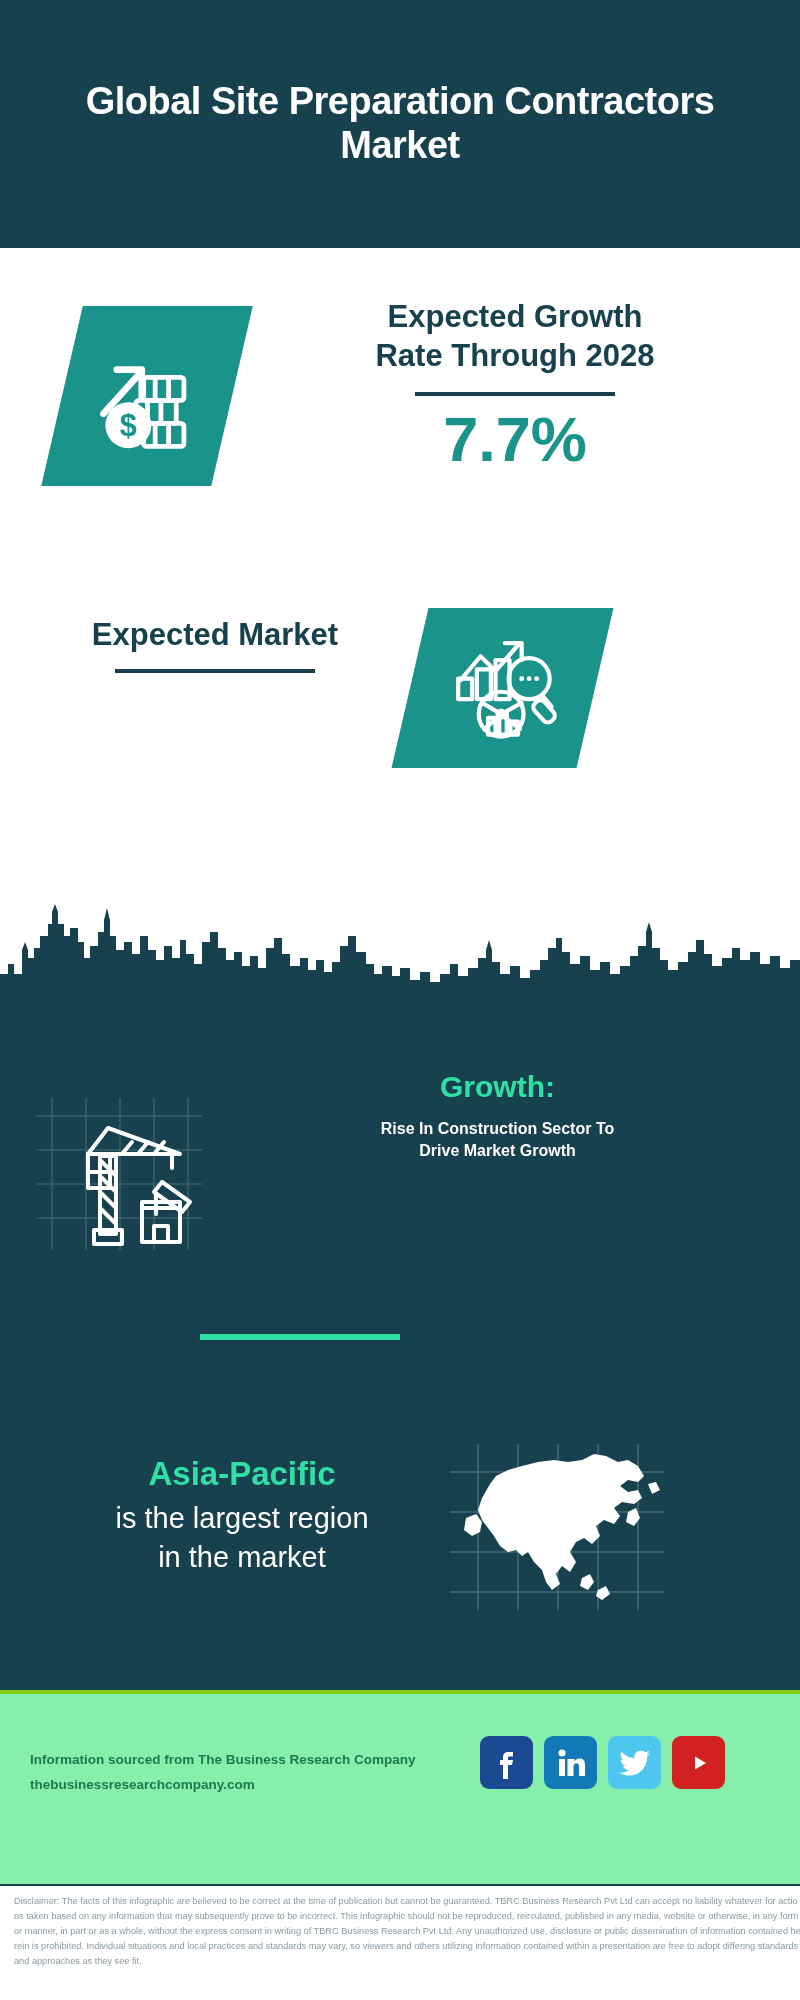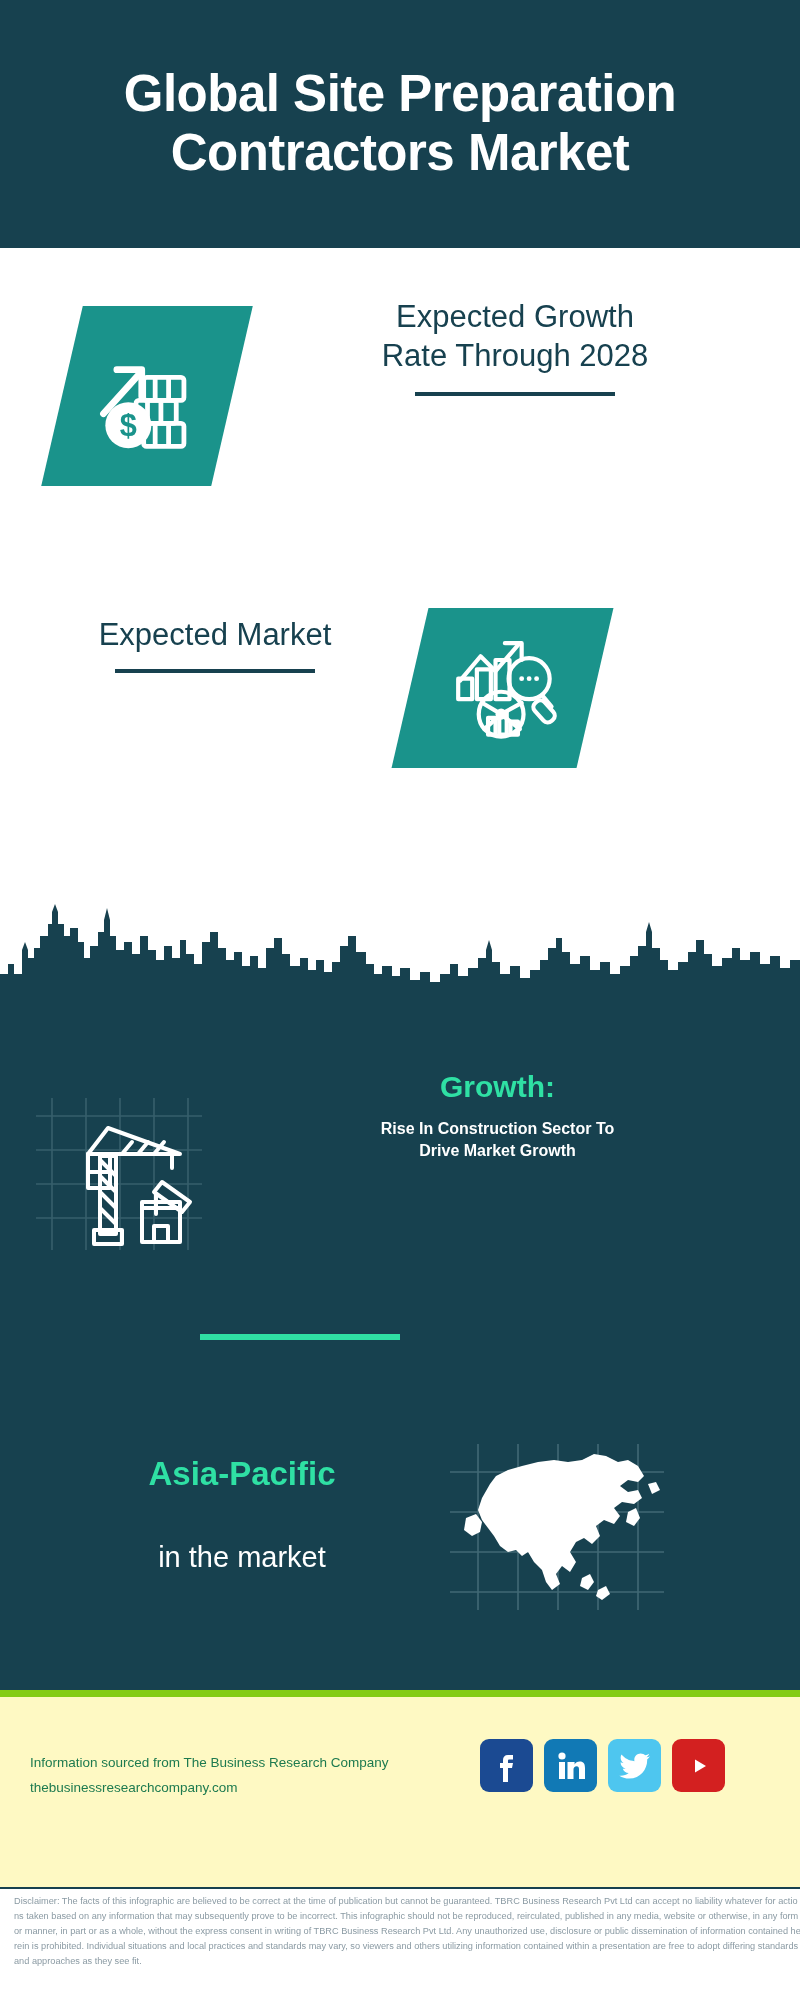--- a/index.html
+++ b/index.html
@@ -13,21 +13,21 @@
 
   
   .header{
     position:absolute;left:0;top:0;width:800px;height:248px;
     background:#17414f;
     display:flex;align-items:center;justify-content:center;
   }
   .header h1{
     margin:0;padding:0 28px;
     color:#ffffff;
-    font-size:51px;line-height:1.15;
+    font-size:38px;line-height:1.15;
     font-weight:bold;
     text-align:center;
     letter-spacing:-0.5px;
   }
 
   
   .white-zone{
     position:absolute;left:0;top:248px;width:800px;height:752px;
     background:#ffffff;
   }
@@ -44,21 +44,21 @@
   .badge-growth{left:62px;top:8px;width:170px;height:180px;}
   .badge-inner{
     transform:skewX(13deg);
     width:100%;height:100%;
     display:flex;align-items:center;justify-content:center;
   }
   .growth-text{
     position:absolute;left:265px;top:0px;width:500px;text-align:center;
   }
   .kicker{
-    color:#17414f;font-size:31px;font-weight:normal;line-height:1.25;margin:0;
+    color:#17414f;font-size:31px;font-weight:bold;line-height:1.25;margin:0;
   }
   .rule{
     width:200px;height:4px;background:#17414f;margin:16px auto 10px auto;
   }
   .bigval{
     color:#1a938b;font-size:63px;font-weight:bold;line-height:1.05;margin:0;
   }
 
   
   .size-row{
@@ -96,23 +96,24 @@
   
   .region-row{position:absolute;left:12px;top:455px;width:800px;height:200px;}
   .region-text{position:absolute;left:10px;top:0;width:440px;text-align:center;}
   .region-title{color:#2fe0a4;font-size:33px;font-weight:bold;margin:0;}
   .region-body{color:#ffffff;font-size:29px;line-height:1.35;margin:6px 0 0 0;}
   .map-wrap{position:absolute;left:430px;top:-15px;width:230px;height:175px;}
 
   
   .footer{
     position:absolute;left:0;top:1690px;width:800px;height:190px;
-    background:#fef9c3;
-    border-top:7px solid #84cc16;
+    background:#86efac;
+    border-top:4px solid #84cc16;
     border-bottom:2px solid #17414f;
+    font-weight:bold;
   }
   .src{
     position:absolute;left:30px;top:54px;width:400px;
     color:#1d7a4f;font-size:13.5px;line-height:1.85;
   }
   .src div{white-space:nowrap;}
   .social{
     position:absolute;left:480px;top:42px;display:flex;gap:11px;
   }
   .sicon{width:53px;height:53px;border-radius:9px;display:flex;align-items:center;justify-content:center;}
@@ -160,20 +161,21 @@
             </g>
             <circle cx="40" cy="90" r="24" fill="#ffffff"></circle>
             <text x="40" y="101" font-size="32" font-weight="bold" text-anchor="middle" fill="#1a938b" font-family="Liberation Sans, sans-serif">$</text>
           </svg>
         </div>
       </div>
       <div class="growth-text">
         <p class="kicker">Expected Growth</p>
         <p class="kicker">Rate Through 2028</p>
         <div class="rule"></div>
+        <p class="bigval">7.7%</p>
       </div>
     </div>
 
     <div class="size-row">
       <div class="size-text">
         <p class="kicker">Expected Market</p>
         <div class="rule-dark"></div>
       </div>
       <div class="badge badge-size">
         <div class="badge-inner">
@@ -250,21 +252,21 @@
         </p>
       </div>
     </div>
 
     <div class="mint-rule"></div>
 
     <div class="region-row">
       <div class="region-text">
         <p class="region-title">Asia-Pacific</p>
         <p class="region-body">
-          <br>
+          <span>is the largest region</span><br>
           <span>in the market</span>
         </p>
       </div>
       <div class="map-wrap">
         <svg width="230" height="175" viewBox="0 0 230 175">
           <g stroke="#7fa4ae" stroke-width="1.6" fill="none" opacity="0.40">
             <line x1="36" y1="4" x2="36" y2="170"></line>
             <line x1="76" y1="4" x2="76" y2="170"></line>
             <line x1="116" y1="4" x2="116" y2="170"></line>
             <line x1="156" y1="4" x2="156" y2="170"></line>

